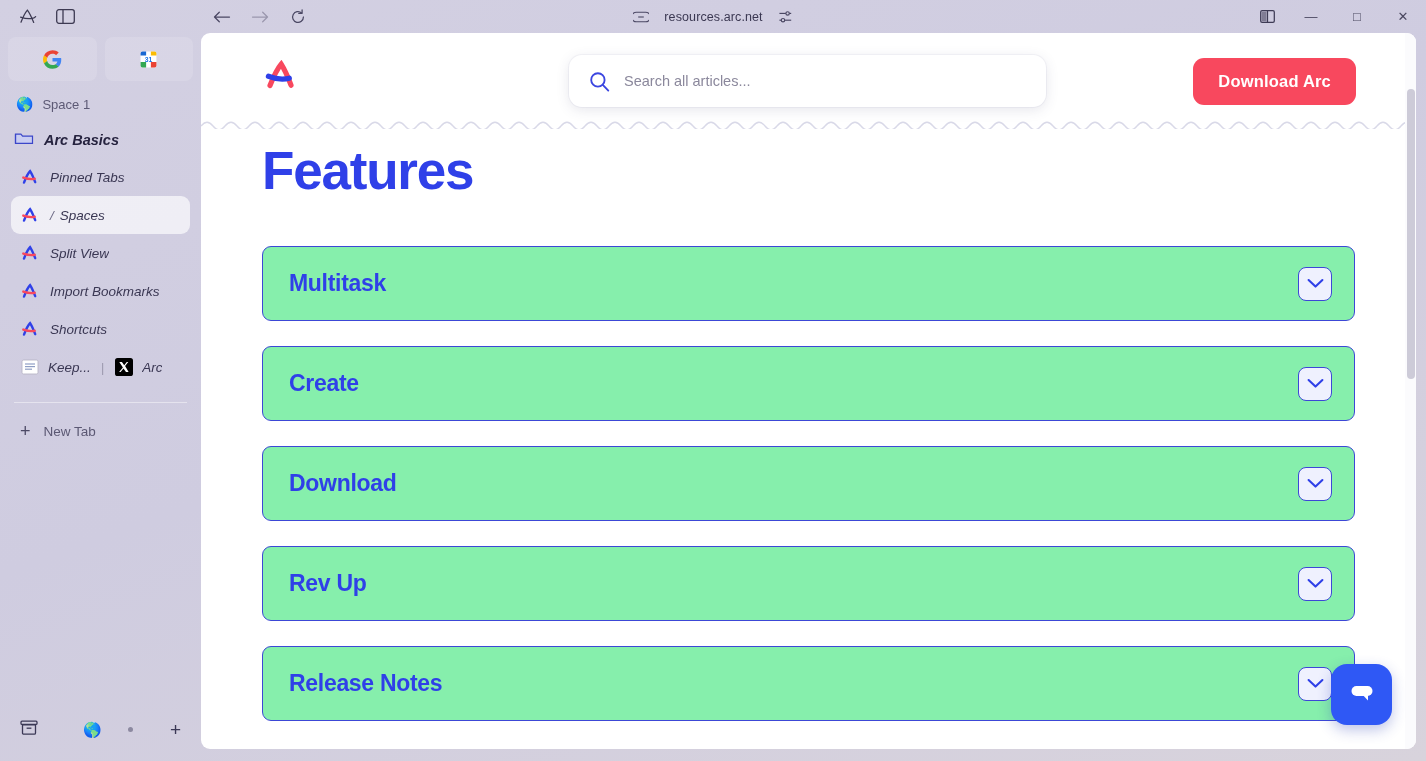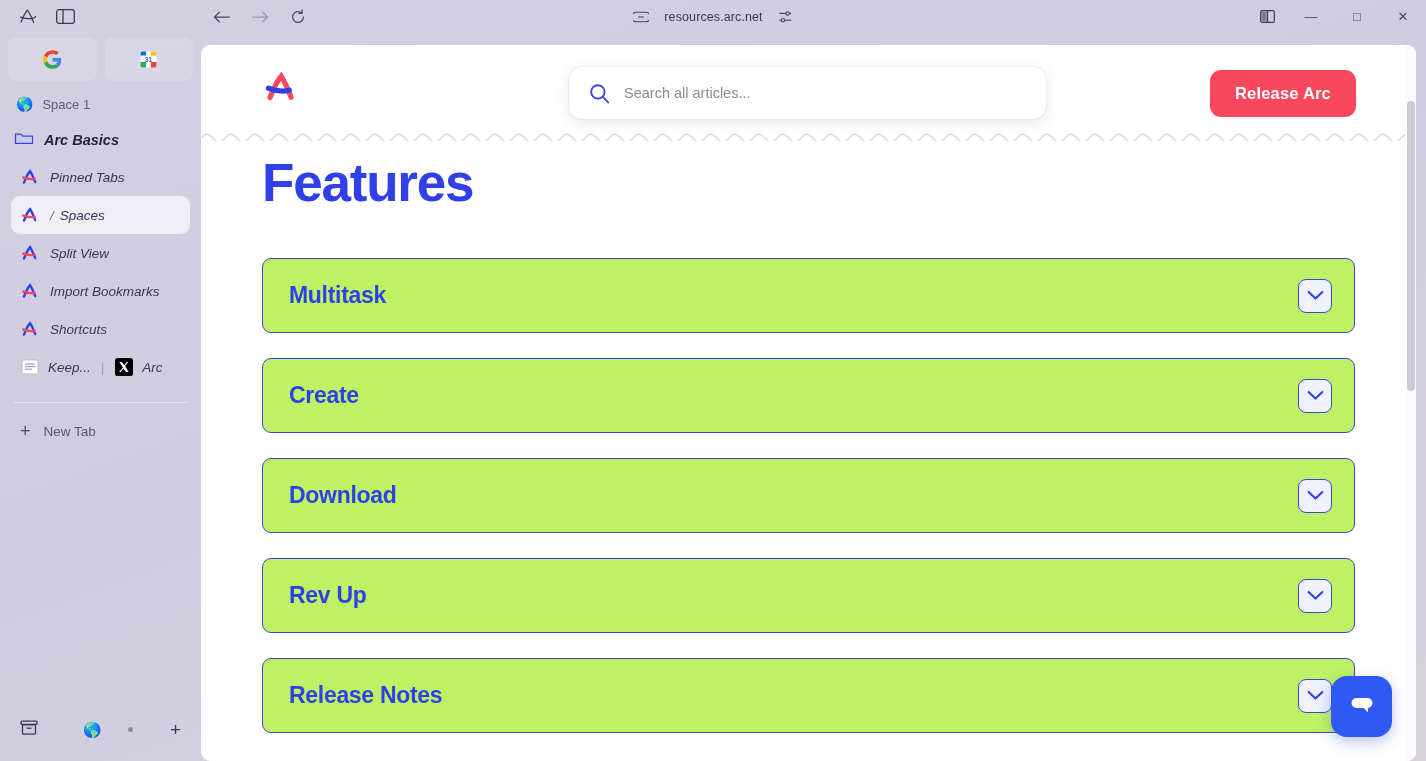--- a/index.html
+++ b/index.html
@@ -124,21 +124,20 @@
     margin-left: auto; font-size: 19px; color: #3b3856; line-height: 1;
   }
 
   
   .page {
     position: absolute; left: 201px; top: 33px;
     width: 1215px; height: 716px;
     background: #ffffff;
     border-radius: 9px 9px 9px 9px;
     overflow: hidden;
-    margin-top: 12px;
   }
   .site-header {
     position: relative; height: 83px;
     display: flex; align-items: center;
     padding: 0 0 0 0;
   }
   .logo-wrap {
     position: absolute; left: 61px; top: 23px;
     width: 38px; height: 38px;
     display: flex; align-items: center; justify-content: center;
@@ -172,21 +171,21 @@
   }
   .page-title {
     margin: 24px 0 0 61px;
     font-size: 53px; font-weight: bold;
     color: #2f40e8; letter-spacing: -1.2px;
   }
 
   .accordion { margin: 45px 61px 0 61px; }
   .acc-item {
     height: 75px; margin-bottom: 25px;
-    background: #bef264;
+    background: #86efac;
     border: 1.4px solid #3c47d6;
     border-radius: 9px;
     display: flex; align-items: center;
     padding: 0 22px 0 26px;
   }
   .acc-label {
     font-size: 23px; font-weight: bold;
     color: #2f40e8; letter-spacing: -.3px;
   }
   .acc-toggle {
@@ -446,21 +445,21 @@
       <div class="searchbox">
         <span class="mag">
           <svg width="21" height="21" viewBox="0 0 21 21">
             <circle cx="8.9" cy="8.9" r="6.7" stroke="#3b46e0" stroke-width="1.85" fill="none"></circle>
             <line x1="13.8" y1="13.8" x2="19.3" y2="19.6" stroke="#3b46e0" stroke-width="1.85" stroke-linecap="round"></line>
           </svg>
         </span>
         <input type="text" placeholder="Search all articles..." style="">
       </div>
 
-      <button class="dl-btn">Release Arc</button>
+      <button class="dl-btn">Download Arc</button>
     </div>
 
     <div class="wavy">
       <svg width="1215" height="13" viewBox="0 0 1215 13" preserveAspectRatio="none">
         <path d="M0 9 Q 6 1.5 12 9 T 24 9 T 36 9 T 48 9 T 60 9 T 72 9 T 84 9 T 96 9 T 108 9 T 120 9 T 132 9 T 144 9 T 156 9 T 168 9 T 180 9 T 192 9 T 204 9 T 216 9 T 228 9 T 240 9 T 252 9 T 264 9 T 276 9 T 288 9 T 300 9 T 312 9 T 324 9 T 336 9 T 348 9 T 360 9 T 372 9 T 384 9 T 396 9 T 408 9 T 420 9 T 432 9 T 444 9 T 456 9 T 468 9 T 480 9 T 492 9 T 504 9 T 516 9 T 528 9 T 540 9 T 552 9 T 564 9 T 576 9 T 588 9 T 600 9 T 612 9 T 624 9 T 636 9 T 648 9 T 660 9 T 672 9 T 684 9 T 696 9 T 708 9 T 720 9 T 732 9 T 744 9 T 756 9 T 768 9 T 780 9 T 792 9 T 804 9 T 816 9 T 828 9 T 840 9 T 852 9 T 864 9 T 876 9 T 888 9 T 900 9 T 912 9 T 924 9 T 936 9 T 948 9 T 960 9 T 972 9 T 984 9 T 996 9 T 1008 9 T 1020 9 T 1032 9 T 1044 9 T 1056 9 T 1068 9 T 1080 9 T 1092 9 T 1104 9 T 1116 9 T 1128 9 T 1140 9 T 1152 9 T 1164 9 T 1176 9 T 1188 9 T 1200 9 T 1212 9" stroke="#d9d9e8" stroke-width="1.3" fill="none"></path>
       </svg>
     </div>
 
     <h1 class="page-title">Features</h1>
 

